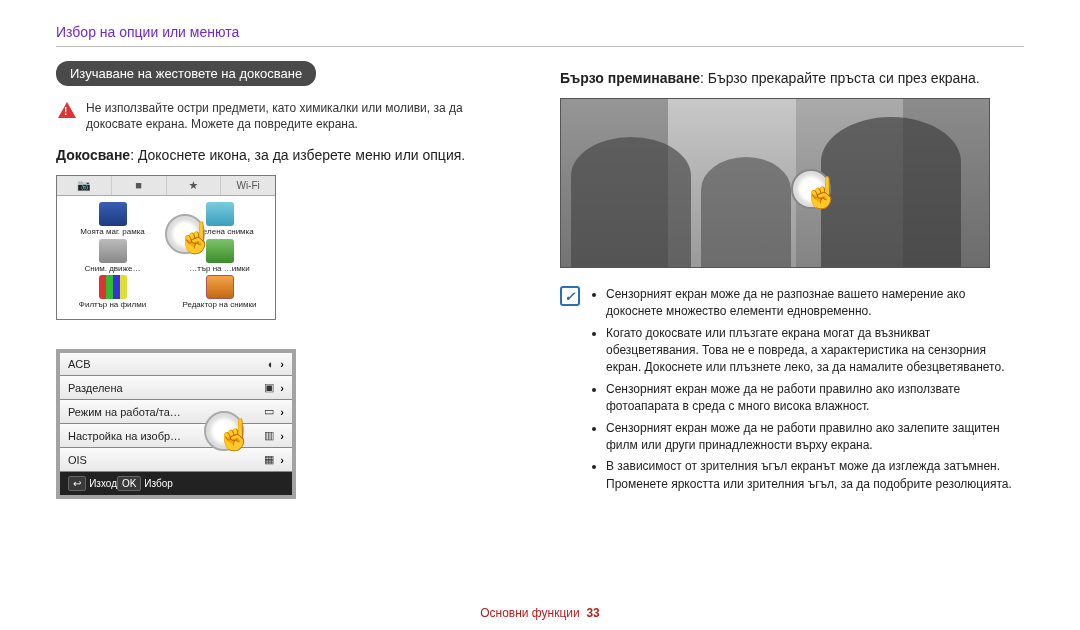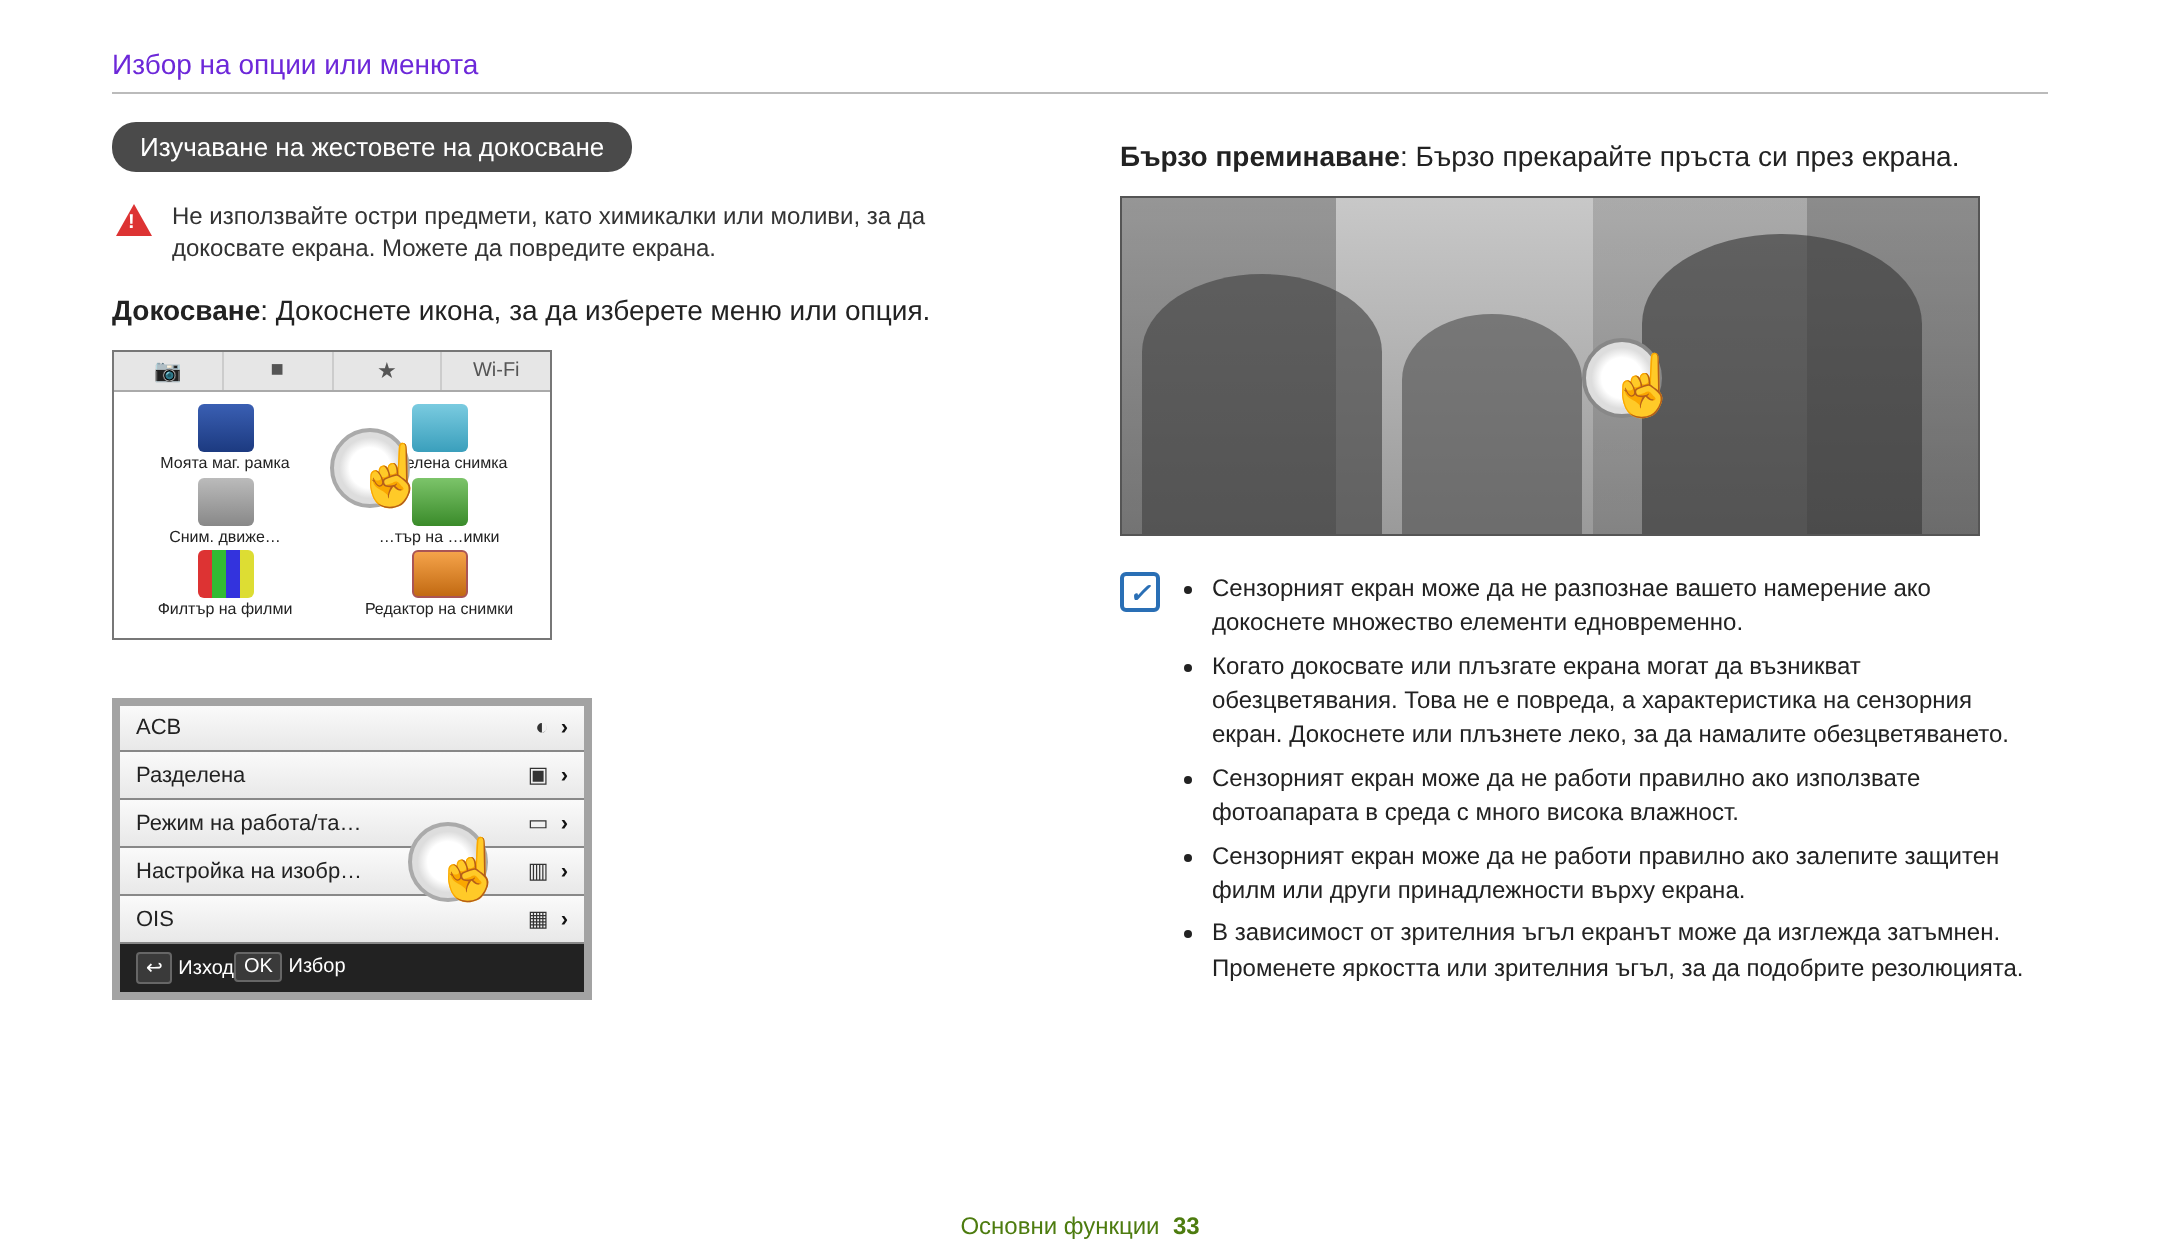--- a/index.html
+++ b/index.html
@@ -172,21 +172,21 @@
     color: #2a6fb5; font-weight: bold;
     text-align: center; font-size: 13px; line-height: 18px;
     font-style: italic;
   }
   .note-list { list-style: disc; padding-left: 16px; }
   .note-list li { margin-bottom: 4px; }
   .pagefoot {
     position: absolute;
     bottom: 10px; left: 0; right: 0;
     text-align: center;
-    font-size: 12px; color: #4d7c0f;
+    font-size: 12px; color: #b91c1c;
   }
 </style>
 </head>
 <body>
 
 <div class="breadcrumb">Избор на опции или менюта</div>
 <div class="divider"></div>
 
 <div class="columns">
 

